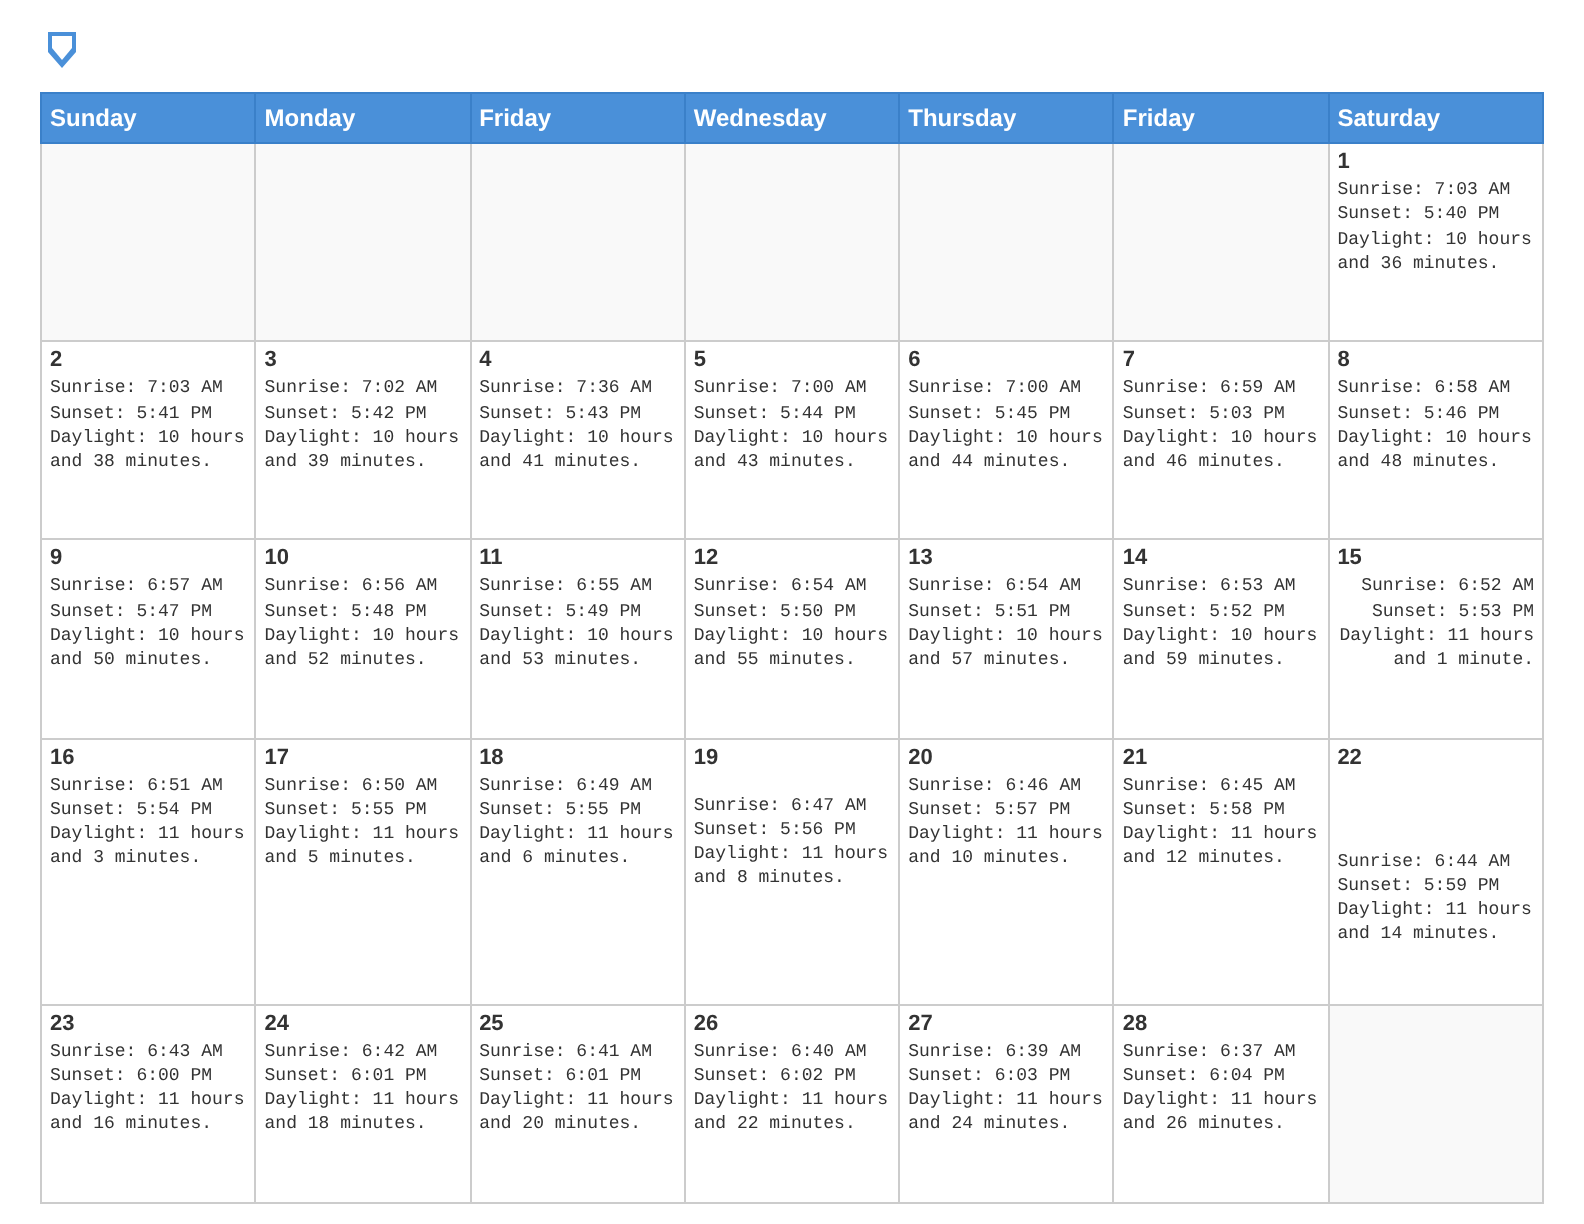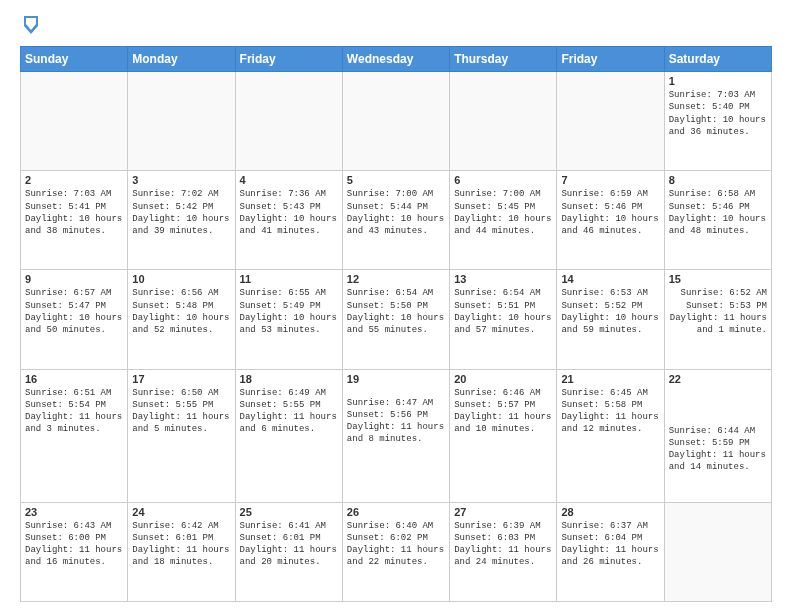--- a/index.html
+++ b/index.html
@@ -181,21 +181,21 @@
           <td>
             <div class="day-num">6</div>
             <div class="day-info" style="white-space: pre-line;">Sunrise: 7:00 AM
 Sunset: 5:45 PM
 Daylight: 10 hours
 and 44 minutes.</div>
           </td>
           <td>
             <div class="day-num">7</div>
             <div class="day-info" style="white-space: pre-line;">Sunrise: 6:59 AM
-Sunset: 5:46 PM
+Sunset: 5:03 PM
 Daylight: 10 hours
 and 46 minutes.</div>
           </td>
           <td>
             <div class="day-num">8</div>
             <div class="day-info" style="white-space: pre-line;">Sunrise: 6:58 AM
 Sunset: 5:46 PM
 Daylight: 10 hours
 and 48 minutes.</div>
           </td>

